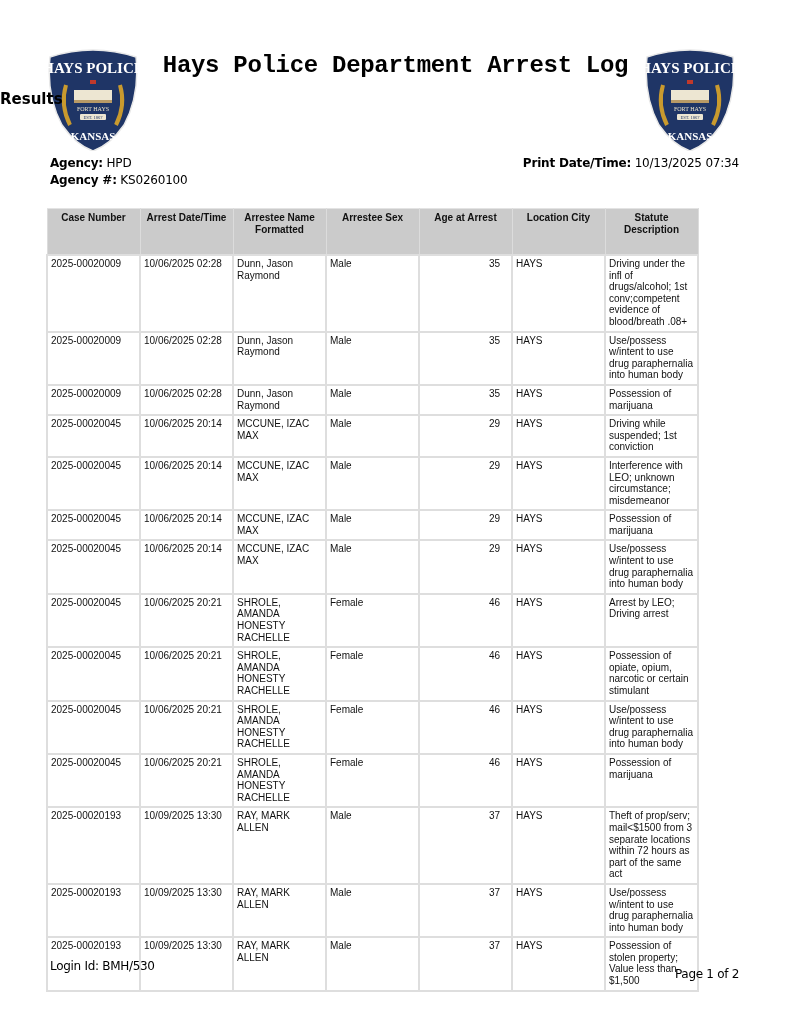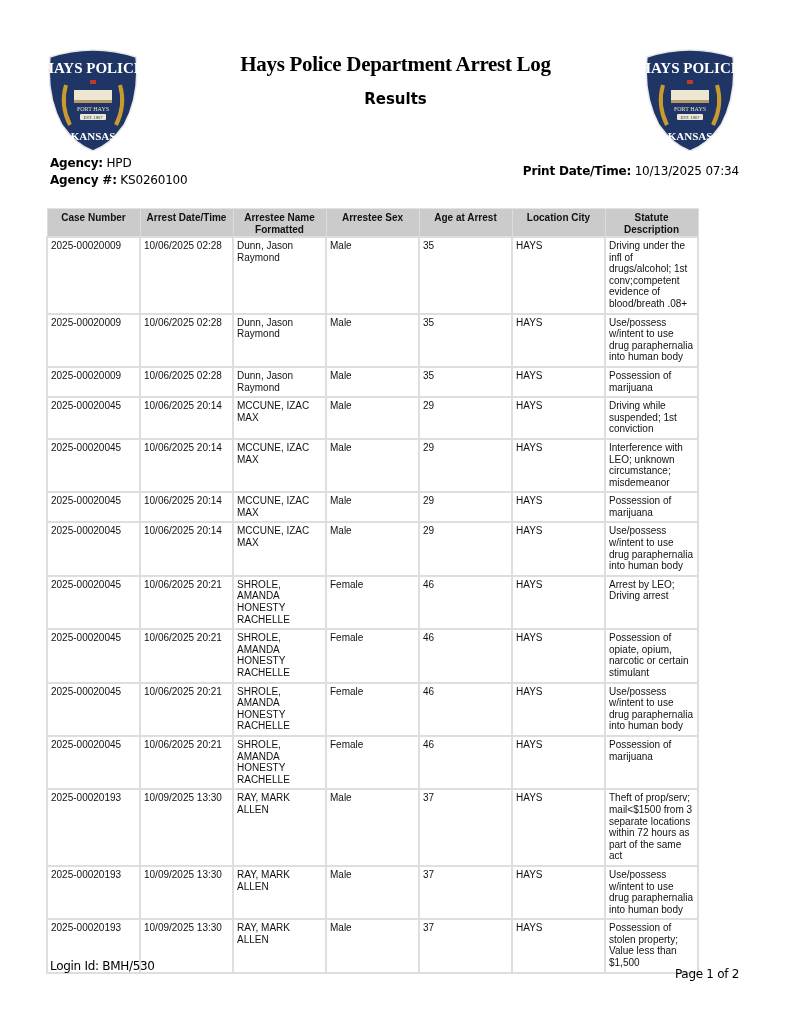--- a/index.html
+++ b/index.html
@@ -2,33 +2,33 @@
 <html><head>
   <meta charset="utf-8">
   <style>
     html, body { margin: 0; padding: 0; background: #ffffff; }
     body { width: 791px; height: 1024px; position: relative; overflow: hidden; font-family: "Liberation Sans", sans-serif; color: #000; }
 
     .badge { position: absolute; top: 45px; width: 98px; height: 106px; }
     .badge.left { left: 44px; }
     .badge.right { left: 641px; }
 
-    .title { position: absolute; top: 52px; left: 0; width: 791px; text-align: center; font-family: Liberation Serif, serif; font-weight: bold; font-size: 21px; letter-spacing: -0.3px; }
-    .subtitle { position: absolute; top: 90px; left: 0; width: 791px; text-align: center; font-family: "DejaVu Sans", sans-serif; font-weight: bold; font-size: 15px; }
+    .title { position: absolute; top: 52px; left: 0; width: 791px; text-align: center; font-family: Liberation Mono, monospace; font-weight: bold; font-size: 24px; letter-spacing: -0.3px; }
+    .subtitle { position: absolute; top: 90px; left: 0; width: 791px; font-family: "DejaVu Sans", sans-serif; font-weight: bold; font-size: 15px; }
 
     .meta { position: absolute; font-family: "DejaVu Sans", sans-serif; font-size: 12px; line-height: 17px; letter-spacing: -0.2px; }
     .meta.left { left: 50px; top: 155px; }
-    .meta.right { right: 52px; top: 155px; text-align: right; margin-top: 8px; }
+    .meta.right { right: 52px; top: 155px; text-align: right; }
     .meta b { font-weight: bold; }
 
     table.log { position: absolute; left: 46px; top: 208px; border-collapse: collapse; table-layout: fixed; width: 652px; font-family: "Liberation Sans", sans-serif; font-size: 10px; }
     table.log col { width: 93px; }
-    table.log th { background: #cbcbcb; font-weight: bold; font-size: 10px; text-align: center; vertical-align: top; padding: 3px 2px 0 2px; border: 1px solid #dcdcdc; border-top: 1px solid #e3e3e3; line-height: 12px; height: 24px; color: #111; }
+    table.log th { background: #cbcbcb; font-weight: bold; font-size: 10px; text-align: center; vertical-align: top; padding: 3px 2px 18px 2px; border: 1px solid #dcdcdc; border-top: 1px solid #e3e3e3; line-height: 12px; height: 24px; color: #111; }
     table.log td { vertical-align: top; padding: 2px 3px 3px 3px; border: 2px solid #dedede; line-height: 11.6px; color: #111; word-wrap: break-word; }
-    table.log td.age { padding-right: 2px; }
+    table.log td.age { text-align: right; padding-right: 11px; }
 
     .footer { position: absolute; top: 959px; font-family: "DejaVu Sans", sans-serif; font-size: 12px; letter-spacing: -0.3px; }
     .footer.left { left: 50px; }
     .footer.right { right: 52px; margin-top: 8px; }
   </style>
 </head>
 <body>
 
 <svg class="badge left" viewBox="0 0 98 106">
   <path d="M6 12 Q49 -2 92 12 Q96 50 80 80 Q66 100 49 106 Q32 100 18 80 Q2 50 6 12 Z" fill="#1f3566" stroke="#e8e8e8" stroke-width="1.5"></path>

